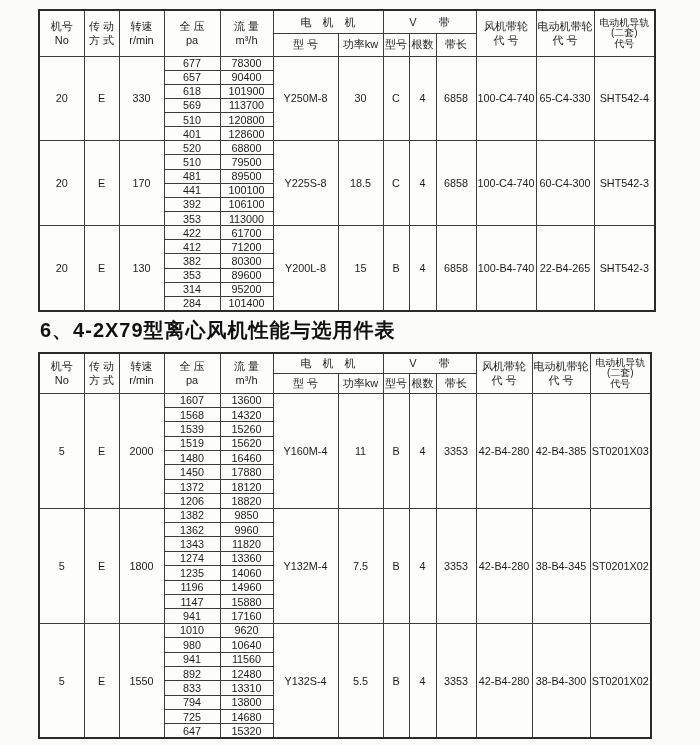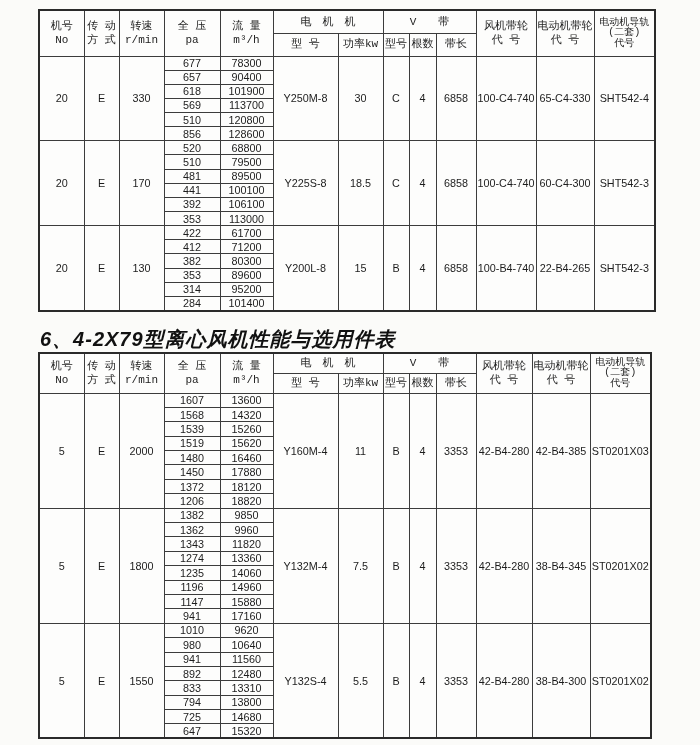--- a/index.html
+++ b/index.html
@@ -26,37 +26,35 @@
     text-align:center;
     vertical-align:middle;
     padding:0 1px;
     overflow:hidden;
   }
   th{
     font-size:11px;
     font-weight:normal;
     white-space:pre-line;
     line-height:1.3;
-    font-family:Liberation Mono, monospace;
   }
   th.rail-th{font-size:10px;line-height:1.05}
   td{font-size:10.8px;white-space:nowrap}
   #t1 thead tr{height:23px}
   #t2 thead tr{height:20px}
   #t1 tbody tr{height:14.15px}
   #t2 tbody tr{height:14.4px}
   .section-title{
     position:absolute;
-    left:40px;top:326px;
+    left:40px;top:317px;
     font-size:20px;
     font-weight:bold;
     letter-spacing:1px;
     color:#111;
     white-space:nowrap;
-    font-style:italic;
   }
 </style>
 </head>
 <body>
 
 <div class="page">
   <table id="t1">
       <colgroup>
         <col style="width: 45px;">
         <col style="width: 35px;">
@@ -128,21 +126,21 @@
         </tr>
         <tr>
           <td>569</td>
           <td>113700</td>
         </tr>
         <tr>
           <td>510</td>
           <td>120800</td>
         </tr>
         <tr>
-          <td>856</td>
+          <td>401</td>
           <td>128600</td>
         </tr>
         <tr>
           <td rowspan="6">20</td>
           <td rowspan="6">E</td>
           <td rowspan="6">170</td>
           <td>520</td>
           <td>68800</td>
           <td rowspan="6">Y225S-8</td>
           <td rowspan="6">18.5</td>

